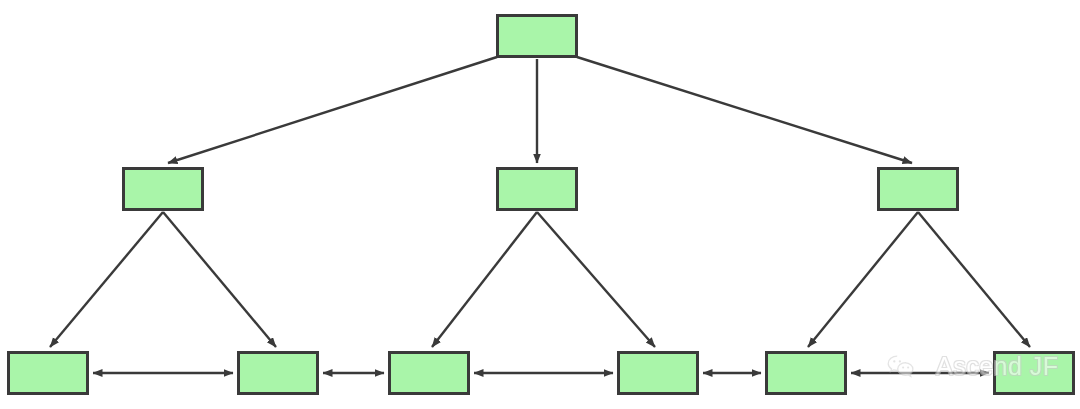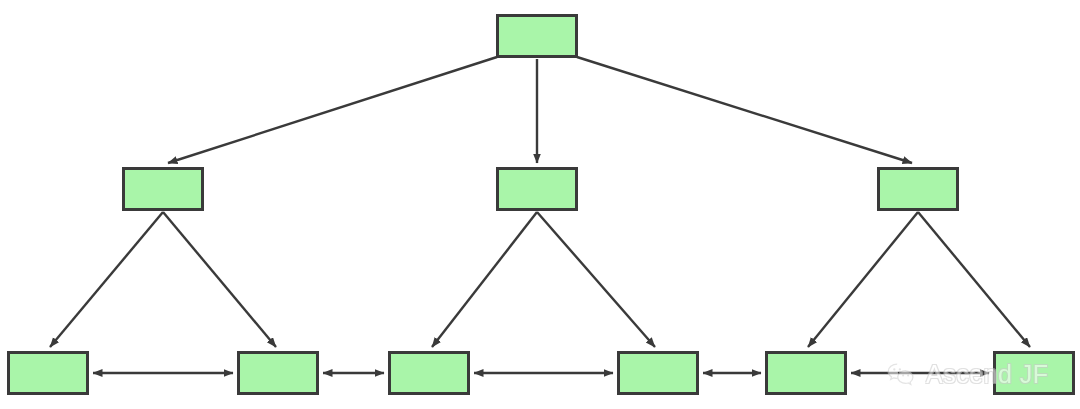--- a/index.html
+++ b/index.html
@@ -38,24 +38,23 @@
     line-height: 1;
     font-size: 13px;
     color: #202020;
     text-align: center;
   }
   #watermark {
     position: absolute;
     z-index: 5;
     display: flex;
     align-items: center;
-    gap: 10px;
+    gap: 20px;
     pointer-events: none;
     opacity: 0.55;
-    margin-top: 8px;
   }
   #watermark .wm-text {
     font-size: 25px;
     color: #ffffff;
     letter-spacing: 0.5px;
     text-shadow:
       -1px -1px 0 #c9c9c9,
        1px -1px 0 #c9c9c9,
       -1px  1px 0 #c9c9c9,
        1px  1px 0 #c9c9c9;

